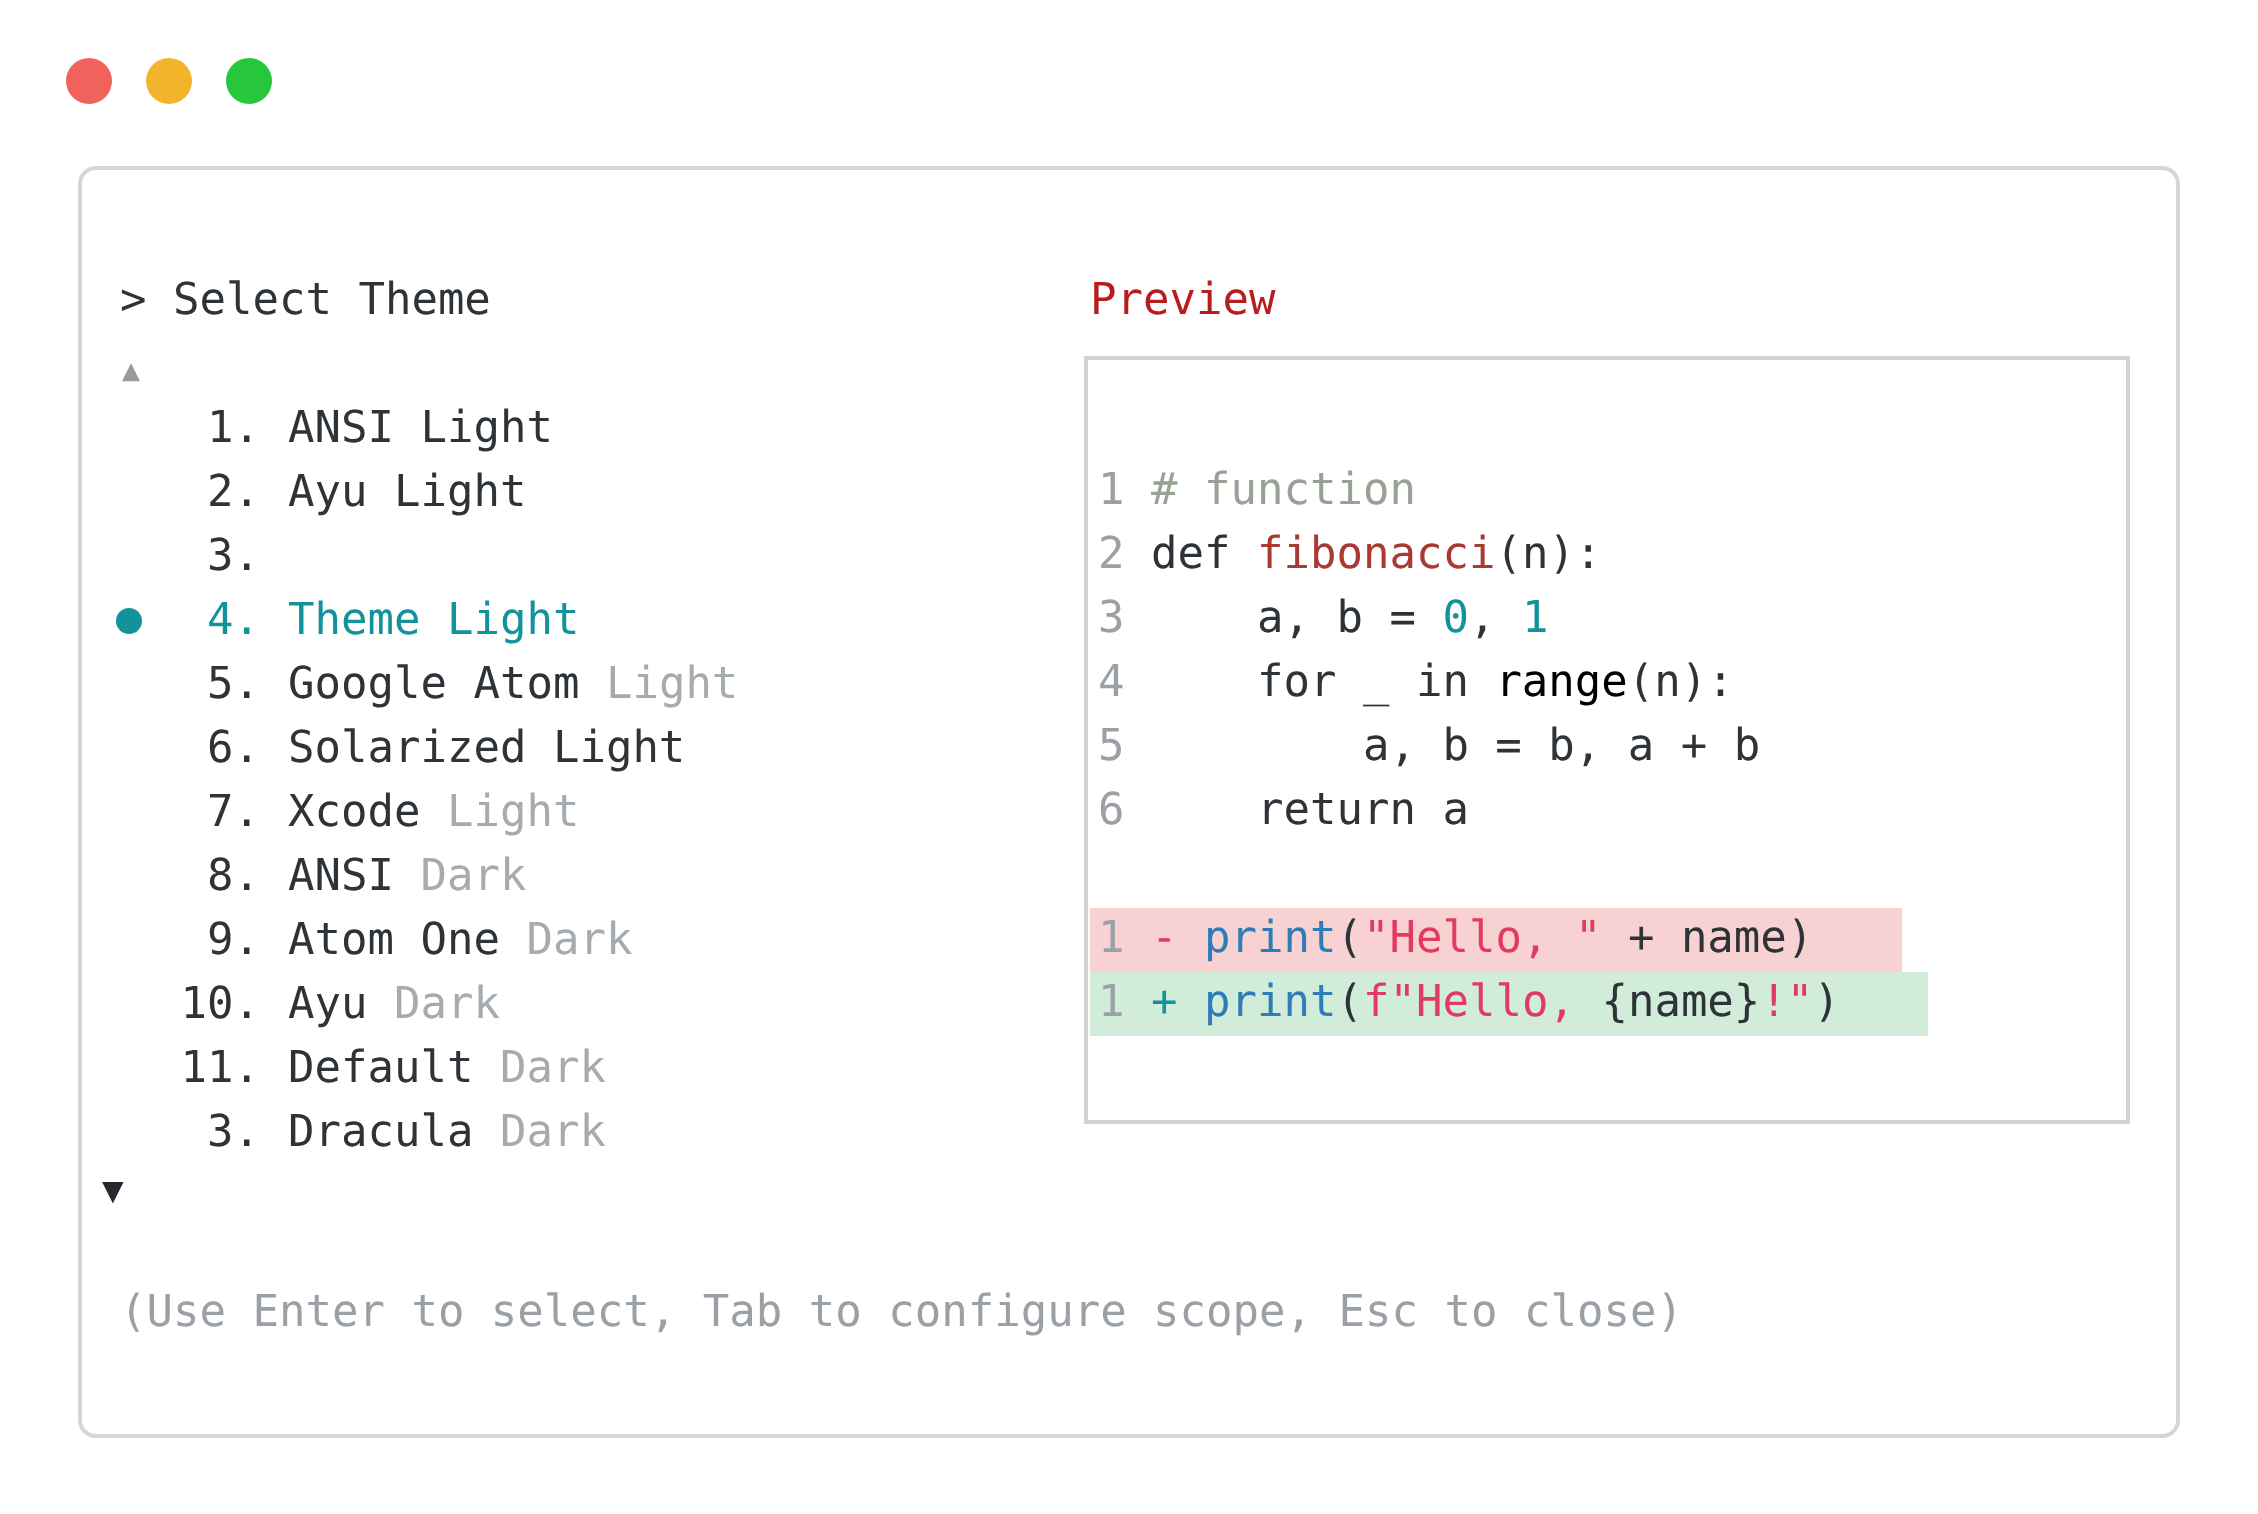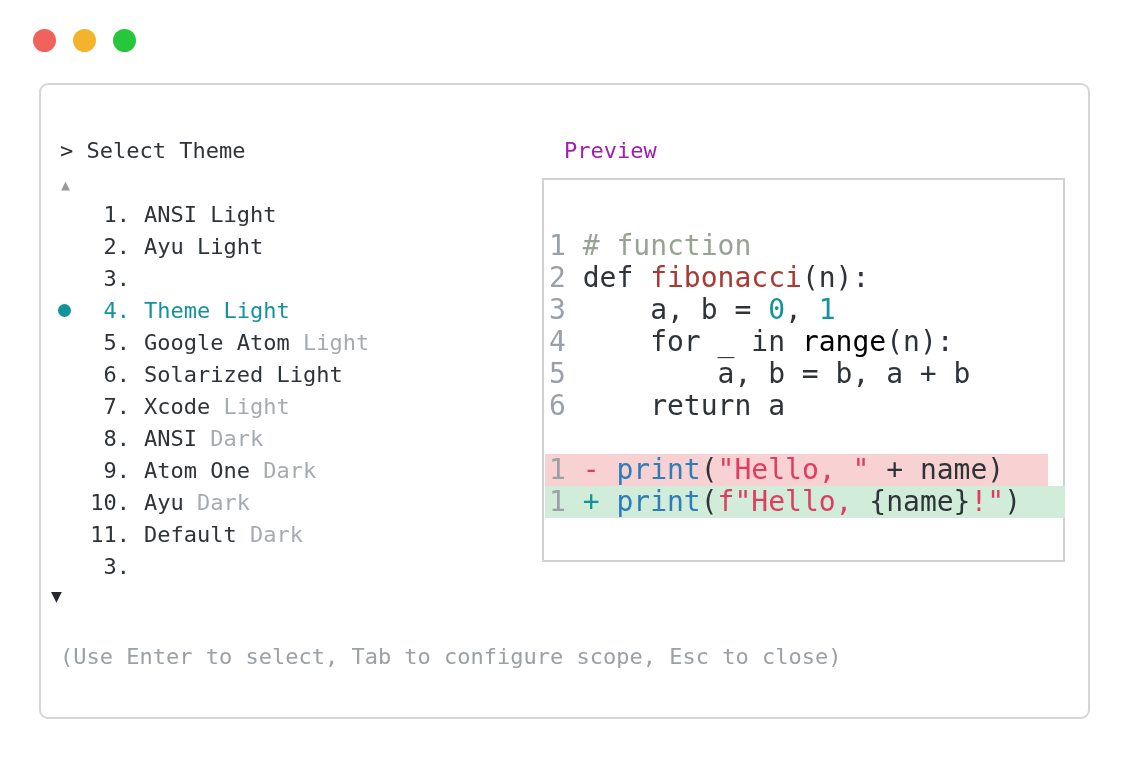--- a/index.html
+++ b/index.html
@@ -8,36 +8,36 @@
   .stage{position:relative;width:1129px;height:757px;background:#fff;}
 
   .traffic{position:absolute;left:33px;top:29px;display:flex;}
   .dot{width:23px;height:23px;border-radius:50%;margin-right:17px;}
 
   .panel{position:absolute;left:39px;top:83px;width:1051px;height:636px;
          border:2px solid #d6d6d6;border-radius:9px;background:#fff;}
 
   .mono{font-size:22px;line-height:32px;white-space:pre;}
   .hdr-select{position:absolute;left:19px;top:50px;color:#2e3338;}
-  .hdr-preview{position:absolute;left:523px;top:50px;color:#a21caf;}
+  .hdr-preview{position:absolute;left:504px;top:50px;color:#b91c1c;}
   .arrow-up{position:absolute;left:20px;top:86px;font-size:15px;line-height:28px;color:#97999c;}
   .arrow-down{position:absolute;left:10px;top:497px;font-size:18px;line-height:28px;color:#25282c;}
   .help{position:absolute;left:19px;top:556px;color:#9aa0a5;}
 
   .theme-list{position:absolute;left:0;top:113px;width:500px;}
   .trow{display:flex;align-items:center;height:32px;padding-left:17px;font-size:22px;cursor:default;}
   .tmark{width:32px;display:flex;align-items:center;}
   .tdot{width:13px;height:13px;border-radius:50%;}
   .tnum{width:40px;text-align:right;white-space:pre;}
   .tlabel{margin-left:14px;white-space:pre;}
 
   .preview-box{position:absolute;left:501px;top:93px;width:523px;height:384px;
                border:2px solid #d2d2d2;background:#fff;}
   .code{position:absolute;left:5px;top:50px;right:2px;}
-  .cline{height:32px;line-height:32px;font-size:28px;white-space:pre;}
+  .cline{height:32px;line-height:32px;font-size:22px;white-space:pre;}
   .hl{display:inline-block;height:32px;padding:0 44px 0 4px;margin-left:-4px;}
 </style>
 </head>
 <body>
 
 <div class="stage">
 
   <div class="traffic">
     <div class="dot" style="background: rgb(242, 98, 92);"></div>
     <div class="dot" style="background: rgb(243, 179, 45);"></div>
@@ -105,20 +105,21 @@
           <span class="tlabel"><span style="color: rgb(46, 51, 56);">Ayu </span><span style="color: rgb(166, 171, 176);">Dark</span></span>
         </div>
         <div class="trow">
           <span class="tmark"></span>
           <span class="tnum" style="color: rgb(46, 51, 56);">11.</span>
           <span class="tlabel"><span style="color: rgb(46, 51, 56);">Default </span><span style="color: rgb(166, 171, 176);">Dark</span></span>
         </div>
         <div class="trow">
           <span class="tmark"></span>
           <span class="tnum" style="color: rgb(46, 51, 56);">3.</span>
+          <span class="tlabel"><span style="color: rgb(46, 51, 56);">Dracula </span><span style="color: rgb(166, 171, 176);">Dark</span></span>
         </div>
       </div>
 
     <div class="arrow-down" style="color: rgb(37, 40, 44);">▼</div>
 
     <div class="preview-box">
       <div class="code" id="code-block">
           <div class="cline"><span style="color: rgb(154, 160, 165);">1</span><span style="color: rgb(46, 51, 56);"> </span><span style="color: rgb(152, 162, 148);"># function</span></div>
           <div class="cline"><span style="color: rgb(154, 160, 165);">2</span><span style="color: rgb(46, 51, 56);"> def </span><span style="color: rgb(169, 58, 51);">fibonacci</span><span style="color: rgb(46, 51, 56);">(n):</span></div>
           <div class="cline"><span style="color: rgb(154, 160, 165);">3</span><span style="color: rgb(46, 51, 56);">     a, b = </span><span style="color: rgb(18, 147, 155);">0</span><span style="color: rgb(46, 51, 56);">, </span><span style="color: rgb(18, 147, 155);">1</span></div>

